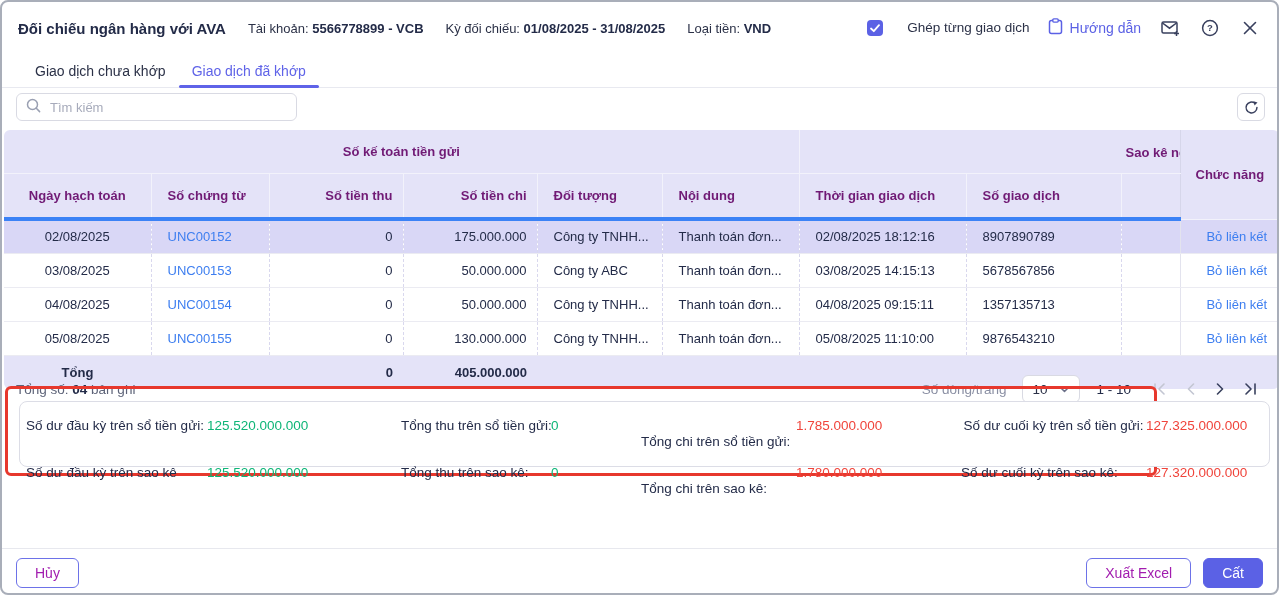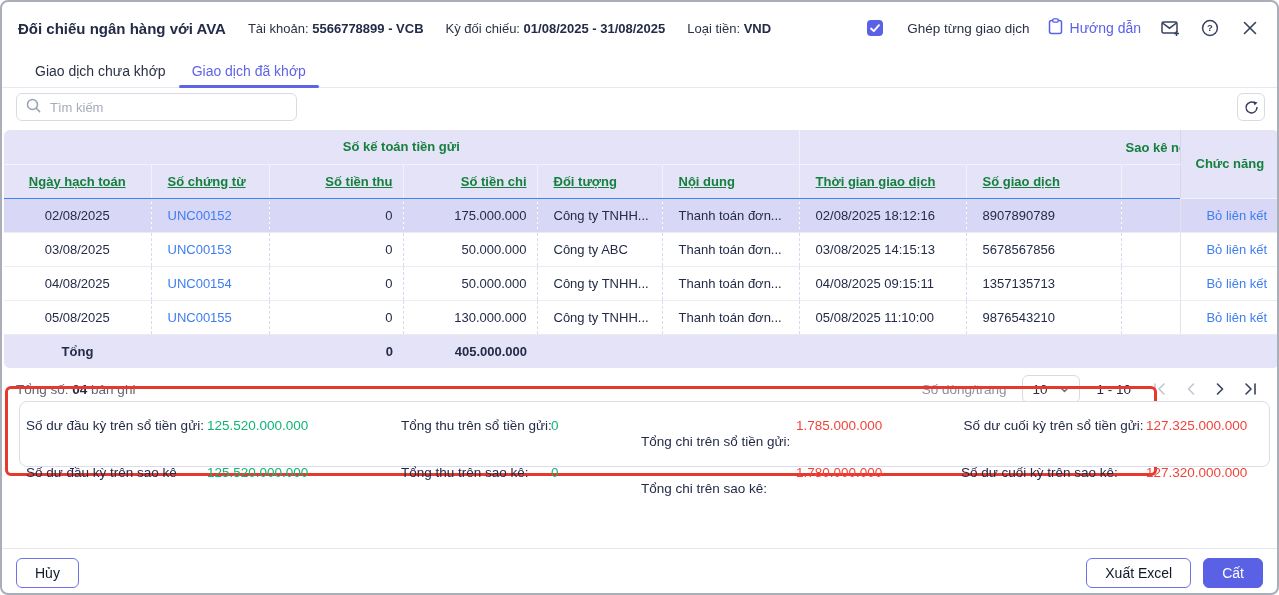--- a/index.html
+++ b/index.html
@@ -5,21 +5,21 @@
   html,body{margin:0;padding:0;background:#ffffff;}
   *{box-sizing:border-box;font-family:"Liberation Sans","DejaVu Sans",sans-serif;}
   #frame{position:relative;width:1279px;height:595px;background:#fff;border:2px solid #a9aeb9;border-radius:8px;overflow:hidden;}
 
   
   .hdr{position:absolute;left:0;top:0;width:100%;height:52px;display:flex;align-items:center;padding:0 16px;}
   .hdr-title{font-size:15px;font-weight:700;color:#232b48;margin-right:22px;white-space:nowrap;}
   .meta{font-size:13px;color:#2b3147;margin-right:22px;white-space:nowrap;}
   .meta b{font-weight:700;color:#232b48;}
   .hdr-right{margin-left:auto;display:flex;align-items:center;gap:18px;}
-  .chkwrap{display:flex;align-items:center;gap:24px;cursor:pointer;}
+  .chkwrap{display:flex;align-items:flex-start;gap:24px;cursor:pointer;}
   .chk{width:16px;height:16px;background:#5b61e5;border-radius:4px;display:flex;align-items:center;justify-content:center;}
   .chk svg{display:block;}
   .chklbl{font-size:13.5px;color:#2b3147;}
   .guide{display:flex;align-items:center;gap:7px;color:#5b61e5;font-size:14px;font-weight:500;cursor:pointer;}
   .iconbtn{width:22px;height:22px;display:flex;align-items:center;justify-content:center;color:#39405e;cursor:pointer;}
 
   
   .tabs{position:absolute;left:0;top:52px;width:100%;height:34px;display:flex;align-items:stretch;padding:0 20px;border-bottom:1px solid #e8e9f0;}
   .tab{display:flex;align-items:center;padding:0 13px;font-size:14px;color:#2b3147;cursor:pointer;position:relative;}
   .tab.active{color:#5f63e8;font-weight:500;}
@@ -28,23 +28,23 @@
   
   .toolbar{position:absolute;left:0;top:86px;width:100%;height:42px;}
   .search{position:absolute;left:14px;top:5px;width:281px;height:28px;border:1px solid #d9dae3;border-radius:6px;display:flex;align-items:center;padding:0 9px;background:#fff;}
   .search input{border:none;outline:none;flex:1;font-size:13px;color:#2b3147;margin-left:7px;background:transparent;}
   .search input::placeholder{color:#a7abbb;}
   .refresh{position:absolute;right:12px;top:5px;width:28px;height:28px;border:1px solid #d9dae3;border-radius:6px;display:flex;align-items:center;justify-content:center;background:#fff;cursor:pointer;color:#39405e;}
 
   
   .tablewrap{position:absolute;left:2px;top:128px;width:1275px;border-radius:6px;overflow:hidden;}
   table{border-collapse:collapse;table-layout:fixed;width:1275px;font-size:13px;color:#232b48;}
-  th{background:#e4e3f8;font-weight:700;color:#15803d;height:34px;padding:0;border-left:1px solid #f2f2fb;}
+  th{background:#e4e3f8;font-weight:700;color:#701a75;height:34px;padding:14px;border-left:1px solid #f2f2fb;}
   tr.grp th{border-bottom:1px solid #f2f2fb;}
-  tr.cols th{border-bottom:1px solid #3b82f6;text-decoration:underline;}
+  tr.cols th{border-bottom:4px solid #3b82f6;}
   th:first-child{border-left:none;}
   .saoke-th{position:relative;overflow:hidden;}
   .saoke-clip{position:absolute;left:326px;top:50%;transform:translateY(-50%);white-space:nowrap;font-weight:700;}
   .func-th{border-left:1px solid #d6d6ea !important;}
   td{height:34px;padding:0 8px;border-bottom:1px solid #ebebf2;border-left:1px dashed #d9d8ee;background:#fff;overflow:hidden;white-space:nowrap;}
   td:first-child{border-left:none;}
   tr.selected td{background:#d9d7f6;}
   .c-center{text-align:center;}
   .c-right{text-align:right;padding-right:10px;}
   .c-left{text-align:left;padding-left:16px;}
@@ -74,21 +74,21 @@
   .col1 .lbl{width:181px;}
   .col2 .lbl{width:150px;}
   .col3 .lbl{width:155px;margin-top:32px;}
   .col4 .lbl{width:185px;}
   .v-green{color:#0eb577;}
   .v-red{color:#f0443b;}
 
   
   .footer{position:absolute;left:0;top:546px;width:100%;height:49px;border-top:1px solid #e7e8ee;display:flex;align-items:center;padding:0 14px;}
   .btn{height:30px;border-radius:6px;font-size:14px;display:flex;align-items:center;justify-content:center;cursor:pointer;padding:0 18px;}
-  .btn.outline{border:1px solid #6d72e8;color:#0f172a;background:#fff;}
+  .btn.outline{border:1px solid #6d72e8;color:#a21caf;background:#fff;}
   .btn.primary{background:#5b61e5;color:#fff;border:1px solid #5b61e5;}
   .footer-right{margin-left:auto;display:flex;gap:12px;}
 </style>
 </head>
 <body>
 
 <div id="frame">
 
   <div class="hdr">
     <div class="hdr-title">Đối chiếu ngân hàng với AVA</div>

